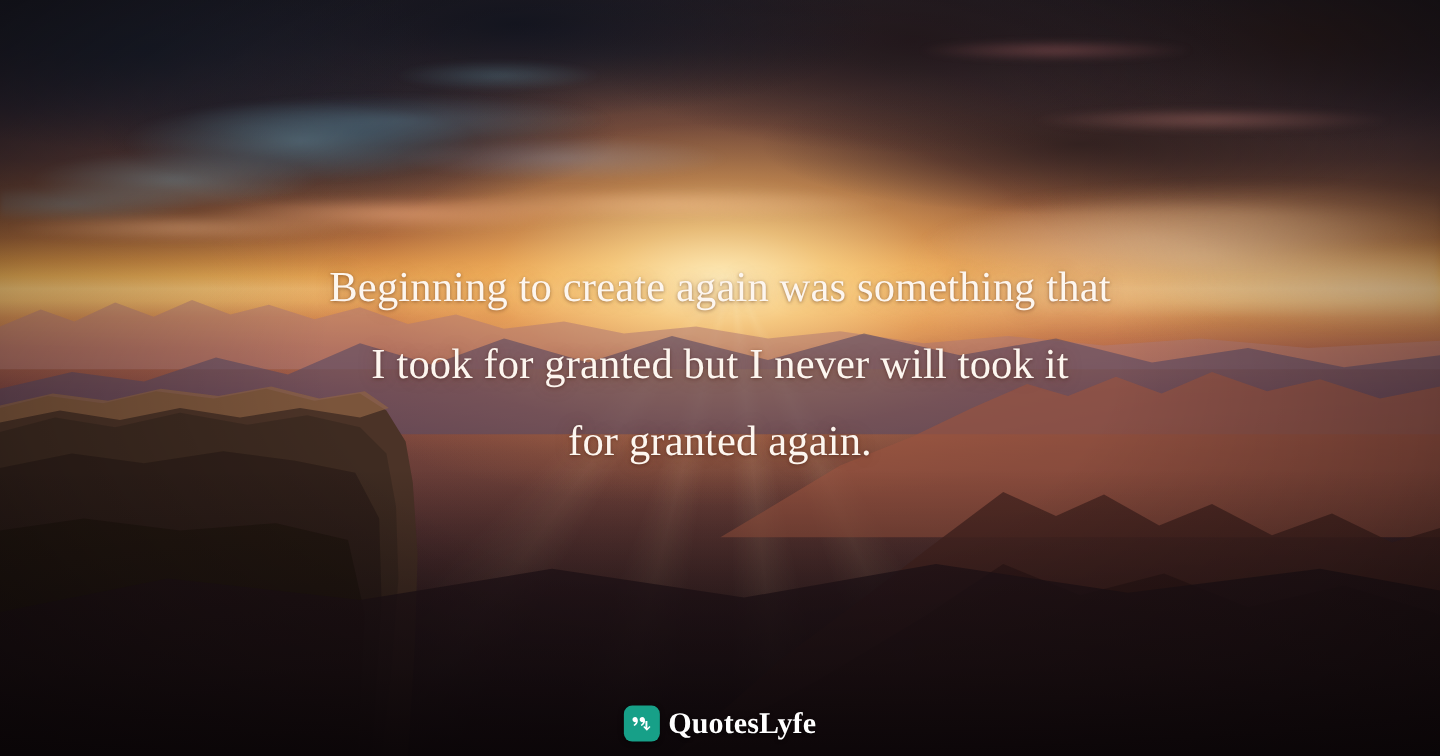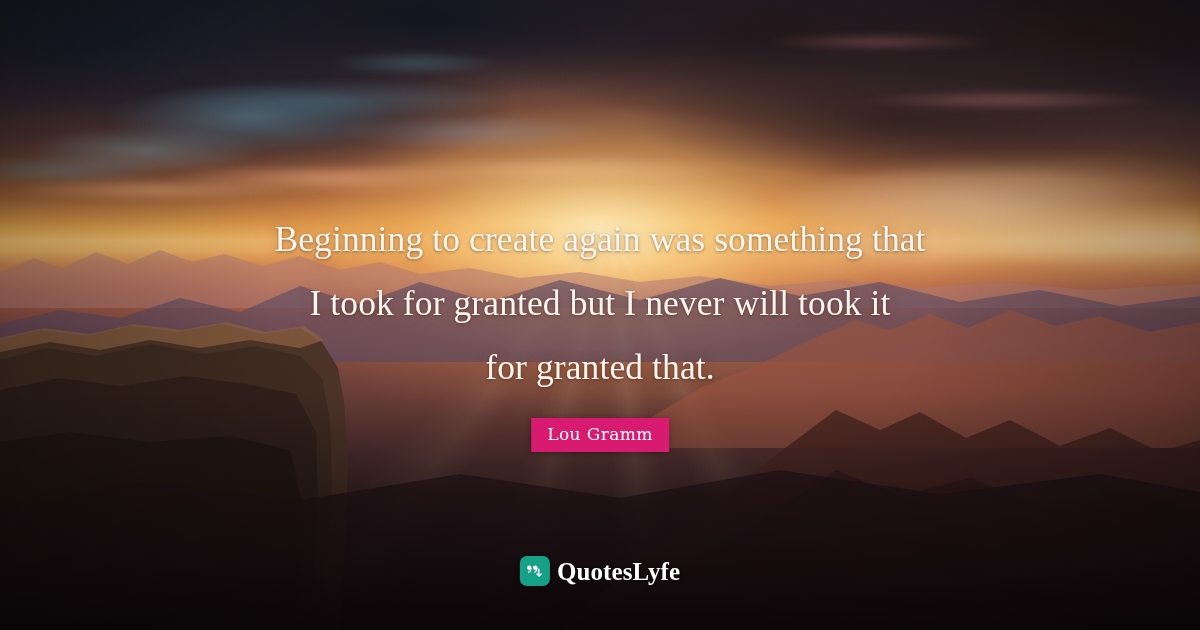--- a/index.html
+++ b/index.html
@@ -173,21 +173,21 @@
     font-size: 17px;
     line-height: 1;
     padding: 8px 16px 9px 16px;
     letter-spacing: .4px;
     font-family: "DejaVu Serif", "Liberation Serif", serif;
     box-shadow: 0 1px 6px rgba(0,0,0,0.35);
   }
 
   .brand {
     position: absolute;
-    top: 556px;
+    top: 588px;
     left: 50%;
     transform: translateX(-50%);
     display: flex;
     align-items: center;
     gap: 7px;
   }
   .brand-mark {
     width: 30px;
     height: 30px;
     border-radius: 7px;
@@ -264,24 +264,23 @@
   </div>
 
   <div class="layer vignette"></div>
   <div class="layer bottom-dark"></div>
 
   <div class="content">
 
     <div class="quote-block">
       <div class="quote-line">Beginning to create again was something that</div>
       <div class="quote-line">I took for granted but I never will took it</div>
-      <div class="quote-line">for granted that.</div>
+      <div class="quote-line">for granted again.</div>
     </div>
 
-    <div class="author-badge">Lou Gramm</div>
 
     <div class="brand">
       <span class="brand-mark">
         <svg width="20" height="20" viewBox="0 0 24 24" aria-hidden="true">
           <path d="M5.2 5.4c-1.5 0-2.6 1.1-2.6 2.6S3.7 10.6 5.2 10.6c.3 0 .6 0 .8-.1-.2 1.2-1.1 2.2-2.3 2.6l.5 1.3c2.3-.7 3.8-2.7 3.8-5.3 0-2.2-1.1-3.7-2.8-3.7z" fill="#ffffff"></path>
           <path d="M12.4 5.4c-1.5 0-2.6 1.1-2.6 2.6s1.1 2.6 2.6 2.6c.3 0 .6 0 .8-.1-.2 1.2-1.1 2.2-2.3 2.6l.5 1.3c2.3-.7 3.8-2.7 3.8-5.3 0-2.2-1.1-3.7-2.8-3.7z" fill="#ffffff"></path>
           <path d="M15.6 9.4h1.9v7.2l2.1-2.1 1 1-3.6 3.6-3.6-3.6 1-1 1.2 1.2z" fill="#ffffff"></path>
         </svg>
       </span>
       <span class="brand-name">QuotesLyfe</span>

